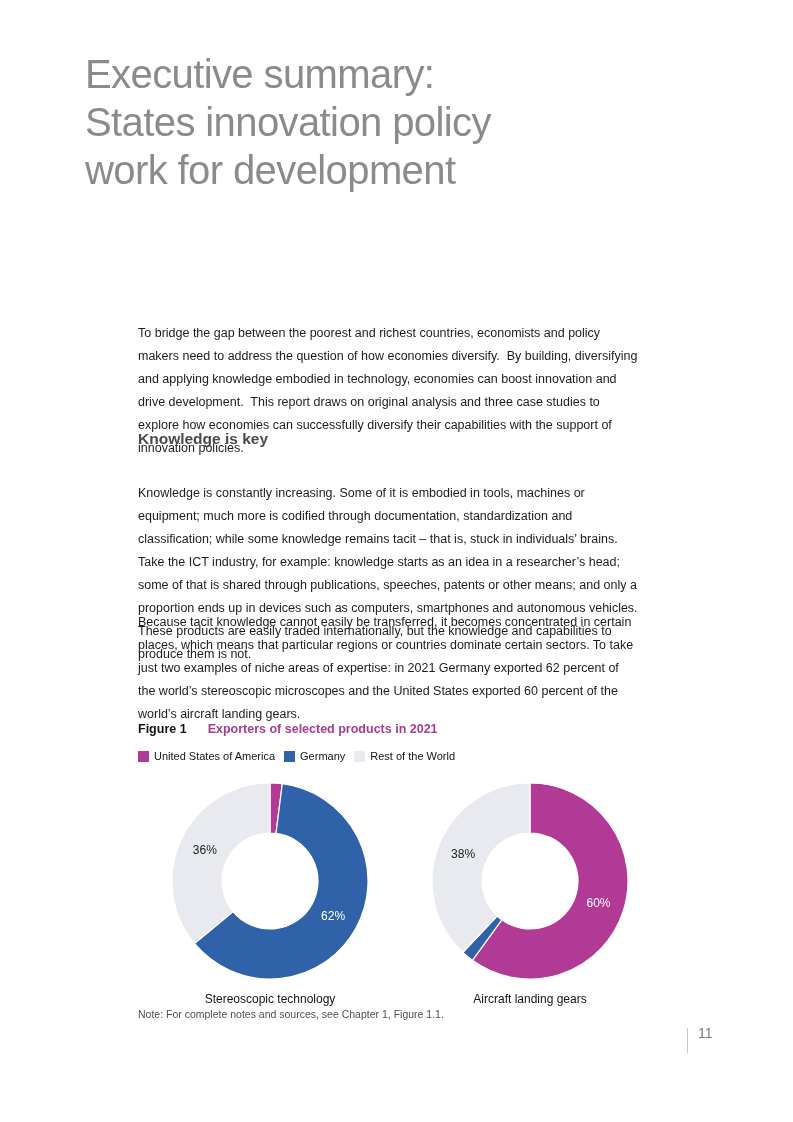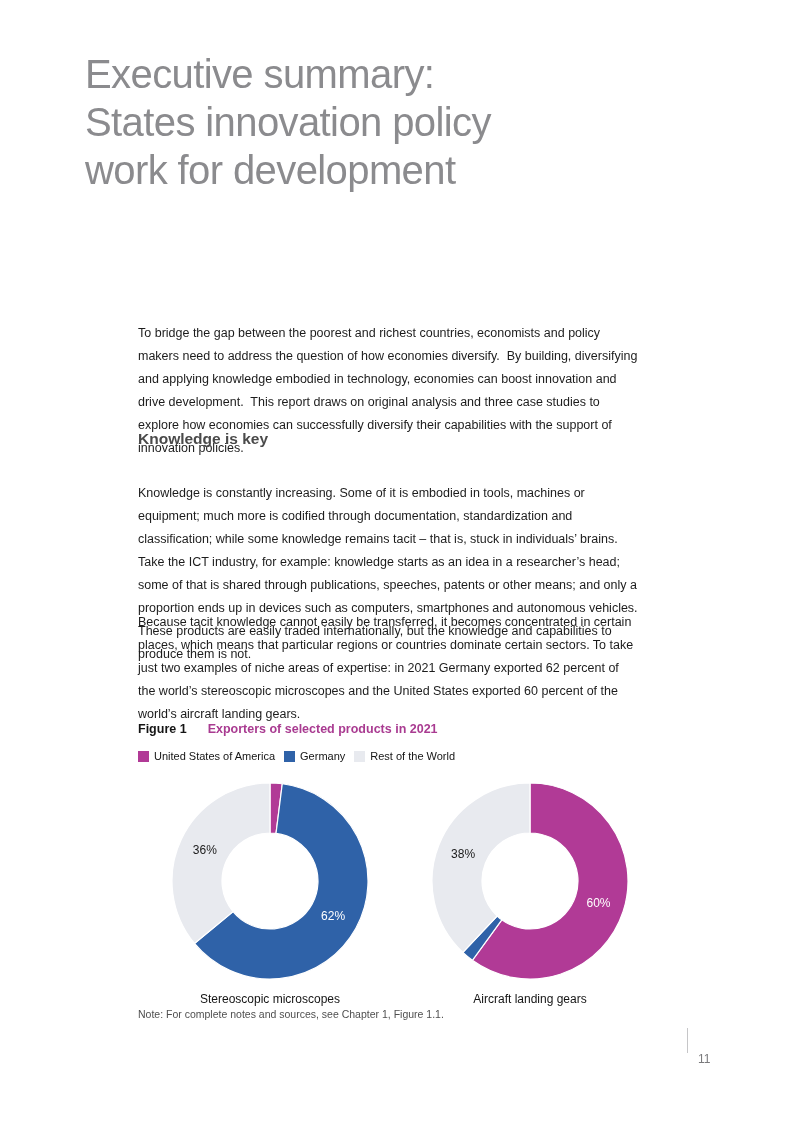--- a/index.html
+++ b/index.html
@@ -48,22 +48,22 @@
   .chart-caption { margin-top:3px; font-size:12px; color:#141414; }
   .fig-note {
     position:absolute; left:138px; top:1008px;
     font-size:10.5px; color:#4f4f4f;
   }
   .page-rule {
     position:absolute; left:687px; top:1028px;
     width:1px; height:25px; background:#c6c6c8;
   }
   .page-number {
-    position:absolute; left:698px; top:1052px;
-    font-size:12px; color:#7a7a7c;
+    position:absolute; left:698px; top:1025px;
+    font-size:14px; color:#7a7a7c;
   }
 </style>
 </head>
 <body>
 
 <div class="page">
 
   <h1 class="doc-title">
     <span class="tl">Executive summary:</span>
     <span class="tl">States innovation policy</span>
@@ -99,21 +99,21 @@
   </div>
 
   <div class="chart chart-left">
       <svg viewBox="0 0 216 216" width="216" height="216">
         <path d="M108,10 A98,98 0 0 1 120.28265688930182,10.772759271181172 L114.0159952110866,60.378494336905064 A48,48 0 0 0 108,60 Z" fill="#b13a96" stroke="#ffffff" stroke-width="1.2"></path>
         <path d="M120.28265688930182,10.772759271181172 A98,98 0 1 1 32.48970220797267,170.4675509953716 L71.01536434676211,138.59635150793713 A48,48 0 1 0 114.0159952110866,60.378494336905064 Z" fill="#2f62a8" stroke="#ffffff" stroke-width="1.2"></path>
         <text x="171.09408096315818" y="142.68626453532352" text-anchor="middle" dominant-baseline="central" font-size="12" font-family="Liberation Sans, sans-serif" fill="#ffffff">62%</text>
         <path d="M32.48970220797267,170.4675509953716 A98,98 0 0 1 107.99999999999999,10 L107.99999999999999,60 A48,48 0 0 0 71.01536434676211,138.59635150793713 Z" fill="#e8eaef" stroke="#ffffff" stroke-width="1.2"></path>
         <text x="42.85245222244659" y="77.3438910073148" text-anchor="middle" dominant-baseline="central" font-size="12" font-family="Liberation Sans, sans-serif" fill="#1a1a1a">36%</text>
       </svg>
-    <div class="chart-caption">Stereoscopic microscopes</div>
+    <div class="chart-caption">Stereoscopic technology</div>
   </div>
 
   <div class="chart chart-right">
       <svg viewBox="0 0 216 216" width="216" height="216">
         <path d="M108,10 A98,98 0 1 1 50.397045275337646,187.28366544874484 L79.7863078899613,146.8328157299975 A48,48 0 1 0 108,60 Z" fill="#b13a96" stroke="#ffffff" stroke-width="1.2"></path>
         <text x="176.47606917325106" y="130.2492235949962" text-anchor="middle" dominant-baseline="central" font-size="12" font-family="Liberation Sans, sans-serif" fill="#ffffff">60%</text>
         <path d="M50.397045275337646,187.28366544874484 A98,98 0 0 1 40.91438361898854,179.43892548729835 L75.14173891542296,142.99049411622775 A48,48 0 0 0 79.7863078899613,146.8328157299975 Z" fill="#2f62a8" stroke="#ffffff" stroke-width="1.2"></path>
         <path d="M40.91438361898854,179.43892548729835 A98,98 0 0 1 107.99999999999999,10 L107.99999999999999,60 A48,48 0 0 0 75.14173891542296,142.99049411622775 Z" fill="#e8eaef" stroke="#ffffff" stroke-width="1.2"></path>
         <text x="41.05609301604591" y="81.49503220670316" text-anchor="middle" dominant-baseline="central" font-size="12" font-family="Liberation Sans, sans-serif" fill="#1a1a1a">38%</text>
       </svg>

